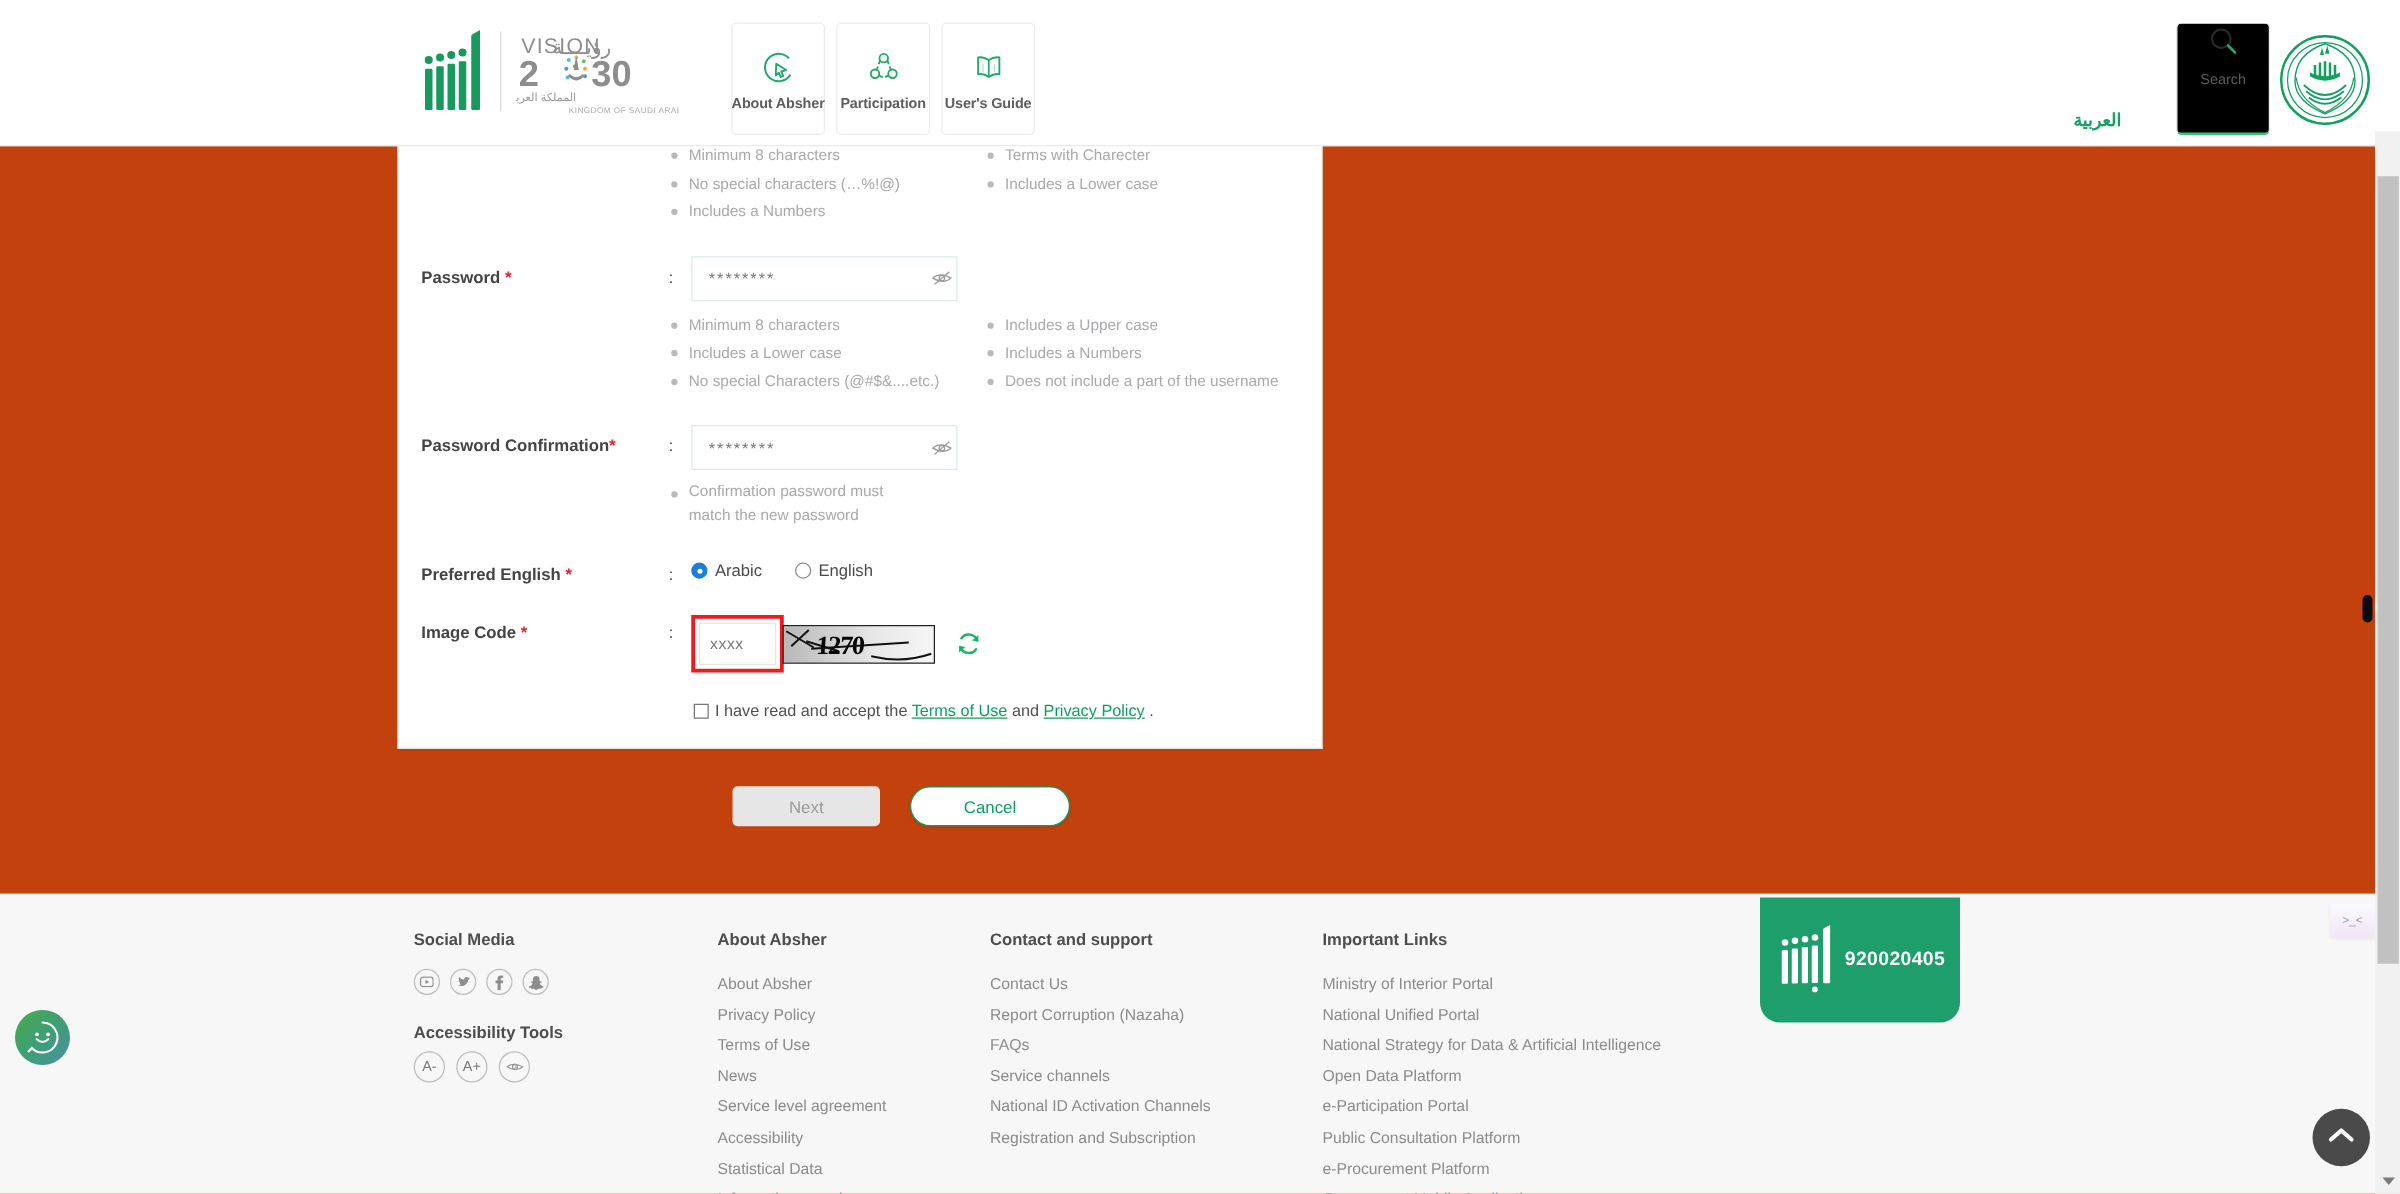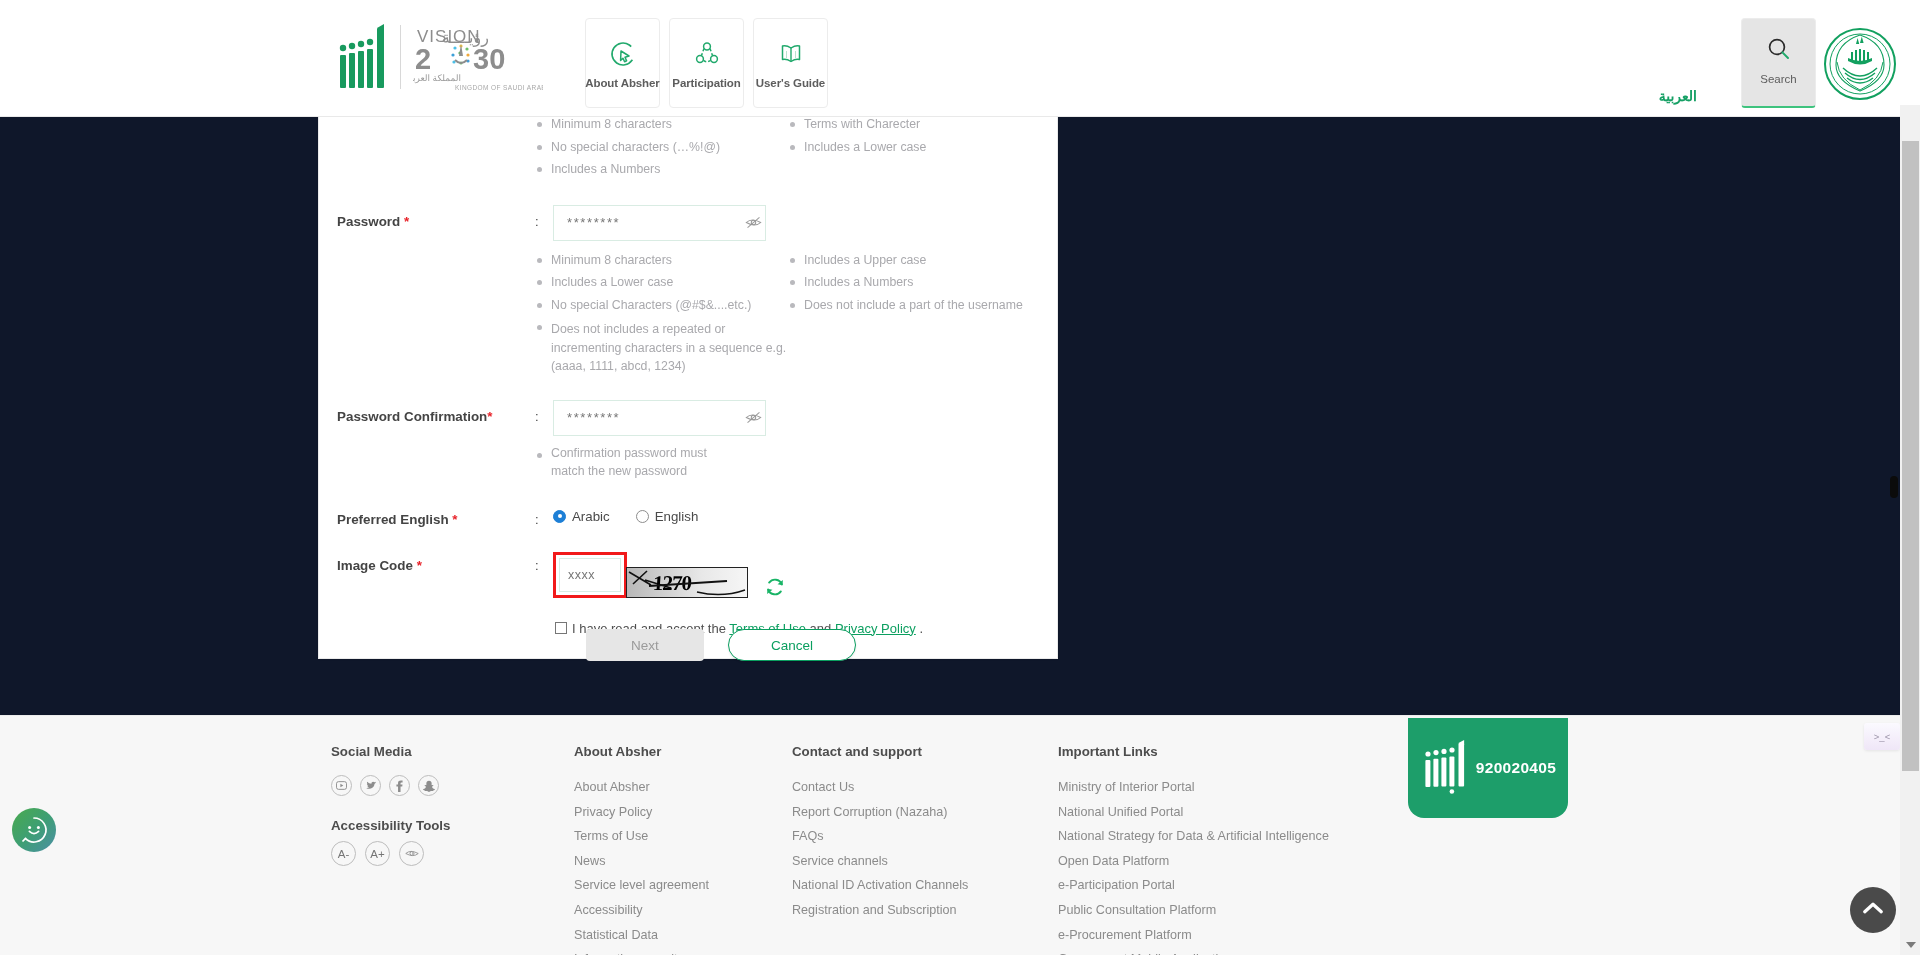--- a/index.html
+++ b/index.html
@@ -41,30 +41,30 @@
 
   .lang-link {
     position:absolute; right:203px; top:76px;
     color:#16a065; font-size:14px; font-weight:bold; cursor:pointer;
     direction:rtl;
   }
   .search-tile {
     position:absolute; right:84px; top:6px;
     width:75px; height:90px; border:1px solid #ececec; border-radius:4px;
     border-bottom:2px solid #3ec37e;
-    background:#e5e5e5; display:flex; flex-direction:column; align-items:center;
-    justify-content:flex-start; padding-top:16px; cursor:pointer;
+    background:#000000; display:flex; flex-direction:column; align-items:center;
+    justify-content:flex-start; padding-top:0; cursor:pointer;
   }
   .search-tile .tlabel { font-size:11.5px; color:#5d5d5d; margin-top:6px; }
   .moi-seal { position:absolute; right:0px; top:12px; }
 
   
   .scroll-area {
     position:absolute; top:105px; left:0; width:1900px; height:850px;
-    background:#0f172a;
+    background:#c2410c;
   }
 
   .form-card {
     position:absolute; left:318px; top:0px; width:740px;
     background:#fff; border:1px solid #eaeaea; border-top:none;
     padding:0 0 22px 0;
     box-shadow:0 1px 2px rgba(0,0,0,0.03);
   }
 
   .hint-block { padding-left:0px; }
@@ -108,21 +108,21 @@
     width:13px; height:13px; border-radius:50%; border:1px solid #8d8d8d;
     background:#fff; display:inline-block; position:relative;
   }
   .rdot.on { border:1px solid #1d7fd6; background:#1d7fd6; }
   .rdot.on::after {
     content:""; position:absolute; left:3.5px; top:3.5px;
     width:4px; height:4px; border-radius:50%; background:#fff;
   }
   .rsp { width:12px; }
 
-  .captcha-row { display:flex; align-items:flex-end; padding-top:3px; }
+  .captcha-row { display:flex; align-items:center; padding-top:3px; }
   .code-highlight {
     border:3px solid #f11a1a; padding:3px; display:inline-block; line-height:0;
   }
   .code-input {
     width:62px; height:34px; border:1px solid #d9ece3; background:#fff;
     font-size:12.5px; color:#8b8b8b; padding:0 8px; outline:none;
     font-family:"Liberation Sans", sans-serif; letter-spacing:0.5px;
   }
   .captcha-img {
     width:122px; height:31px; margin-left:-1px;
@@ -409,21 +409,20 @@
         </div>
       </div>
     </div>
 
     <div class="hint-block" style="padding-top:8px;">
       <div class="hint-cols">
         <div class="hint-col c1">
           <div class="hint">Minimum 8 characters</div>
           <div class="hint">Includes a Lower case</div>
           <div class="hint">No special Characters (@#$&amp;....etc.)</div>
-          <div class="hint" style="line-height:18.5px; padding-top:4px;">Does not includes a repeated or incrementing characters in a sequence e.g. (aaaa, 1111, abcd, 1234)</div>
         </div>
         <div class="hint-col c2">
           <div class="hint">Includes a Upper case</div>
           <div class="hint">Includes a Numbers</div>
           <div class="hint">Does not include a part of the username</div>
         </div>
       </div>
     </div>
 
     <div class="frow" style="margin-top:24px;">

